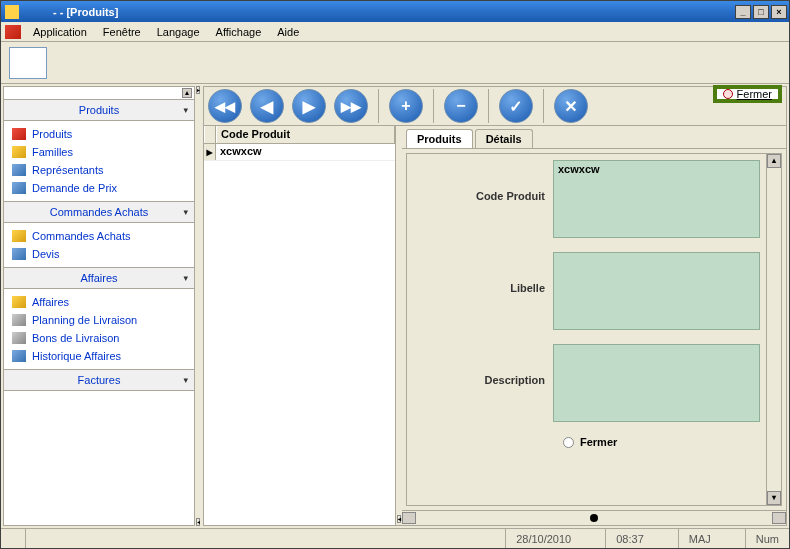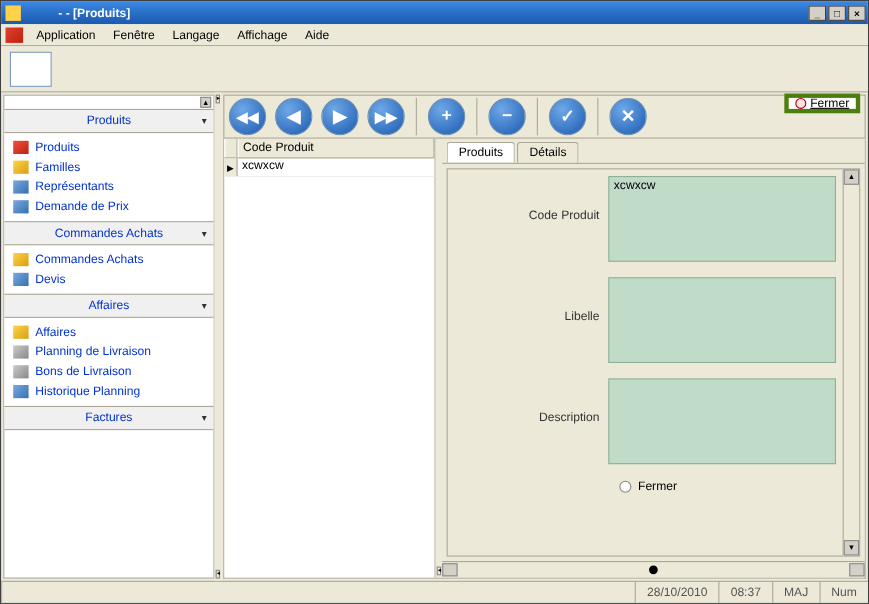--- a/index.html
+++ b/index.html
@@ -45,21 +45,21 @@
 
 
 .workspace { flex: 1; display: flex; flex-direction: column; margin: 2px; }
 .ws-toolbar { height: 40px; display: flex; align-items: center; background: #ece9d8; border: 1px solid #aca899; position: relative; }
 .close-btn { position: absolute; right: 4px; top: -2px; height: 18px; border: 4px solid #4d7c0f; background: #fff; display: flex; align-items: center; padding: 0 6px; gap: 4px; text-decoration: underline; }
 .close-btn .ci { width: 10px; height: 10px; border: 1px solid #a00; border-radius: 50%; background: #ffe0e0; position: relative; }
 .navbtn { width: 34px; height: 34px; border-radius: 50%; background: radial-gradient(circle at 35% 30%, #6fa8e8, #1a5ab0); margin: 0 4px; display: flex; align-items: center; justify-content: center; color: #fff; font-size: 16px; font-weight: bold; border: 1px solid #7090b0; cursor: default; }
 .navbtn.small { font-size: 13px; }
 .sep { width: 1px; height: 34px; background: #aca899; margin: 0 6px; }
 
-.ws-body { flex: 1; display: flex; border: 1px solid #aca899; border-top: none; }
+.ws-body { flex: 1; display: flex; border: 1px solid #aca899; border-top: none; font-weight: bold; }
 
 
 .grid { width: 192px; display: flex; flex-direction: column; border-right: 1px solid #aca899; background: #fff; }
 .grid .ghead { height: 18px; background: #ece9d8; border-bottom: 1px solid #aca899; display: flex; }
 .grid .ghead .gc { padding: 2px 4px; border-right: 1px solid #aca899; border-left:1px solid #fff; flex:1; }
 .grid .ghead .gc.first { width: 12px; flex: none; }
 .grid .grow { height: 17px; display: flex; border-bottom: 1px solid #eee; }
 .grid .grow .gc { padding: 1px 4px; }
 .grid .grow .gc.first { width: 12px; border-right: 1px solid #aca899; background: #ece9d8; display:flex; align-items:center; justify-content:center; font-size:8px; }
 .grid .gfill { flex: 1; }
@@ -84,21 +84,21 @@
 .radiorow .r { width:11px; height:11px; border-radius:50%; border:1px solid #888; background:#fff; }
 .vscroll { width: 15px; background: #ece9d8; border-left: 1px solid #aca899; display:flex; flex-direction:column; }
 .vscroll .vb{ height:14px; border:1px solid #888; background:#d4d0c8; font-size:8px; line-height:12px; text-align:center;}
 .vscroll .track{flex:1;}
 .scrollh { height: 15px; background:#ece9d8; border-top:1px solid #aca899; display:flex; align-items:center; }
 .scrollh .hb{ width:14px; height:12px; border:1px solid #888; background:#d4d0c8;}
 .scrollh .dot{ width:8px; height:8px; border-radius:50%; background:#000; margin:0 auto;}
 
 
 .statusbar { height: 20px; background: #ece9d8; border-top: 1px solid #aca899; display: flex; align-items: center; }
-.statusbar .cell { border-left: 1px solid #aca899; height: 100%; display: flex; align-items: center; padding: 0 10px; color:#555; }
+.statusbar .cell { border-left: 1px solid #aca899; height: 100%; display: flex; align-items: center; padding: 0 10px; color:#555;margin-left:24px; }
 .statusbar .flex { flex: 1; }
 </style>
 </head>
 <body>
 
 <div class="titlebar">
   <span class="appicon"></span>
   <span class="title"> - - [Produits]</span>
   <div class="winbtns">
     <div class="winbtn">_</div>
@@ -177,21 +177,21 @@
       <div class="item">
           <span class="icon ic-gry"></span>
           <span>Planning de Livraison</span>
         </div>
       <div class="item">
           <span class="icon ic-gry"></span>
           <span>Bons de Livraison</span>
         </div>
       <div class="item">
           <span class="icon ic-blu"></span>
-          <span>Historique Planning</span>
+          <span>Historique Affaires</span>
         </div>
     </div>
 
     <div class="group-header">
       <span>Factures</span>
       <span class="chev">▾</span>
     </div>
   </div>
 
   <div class="vsplit">

